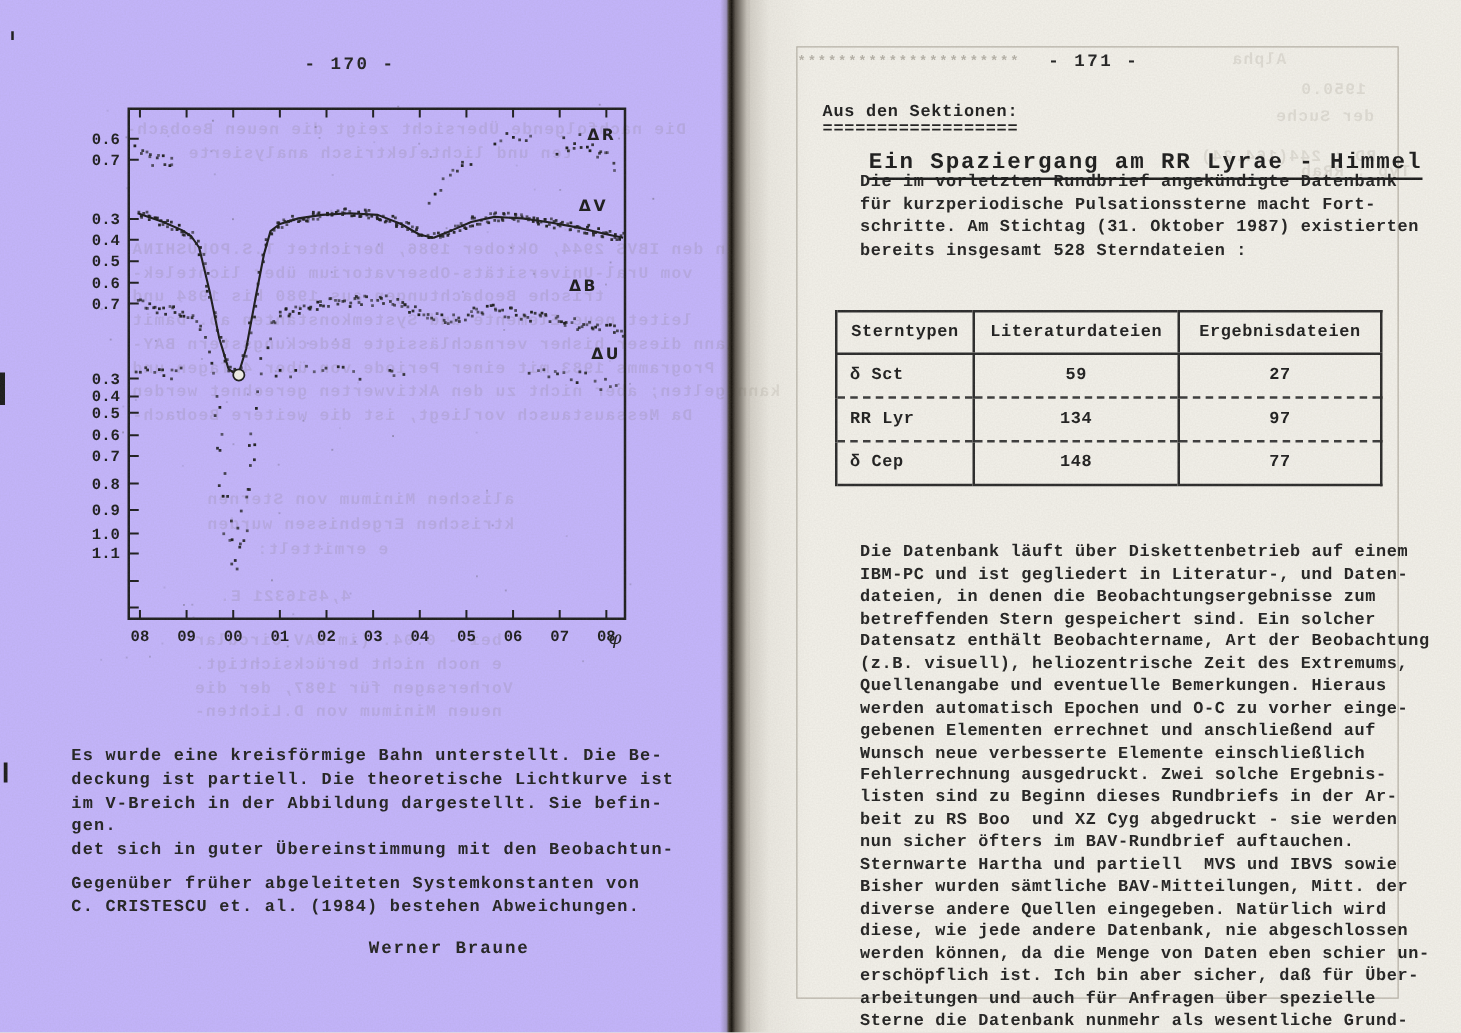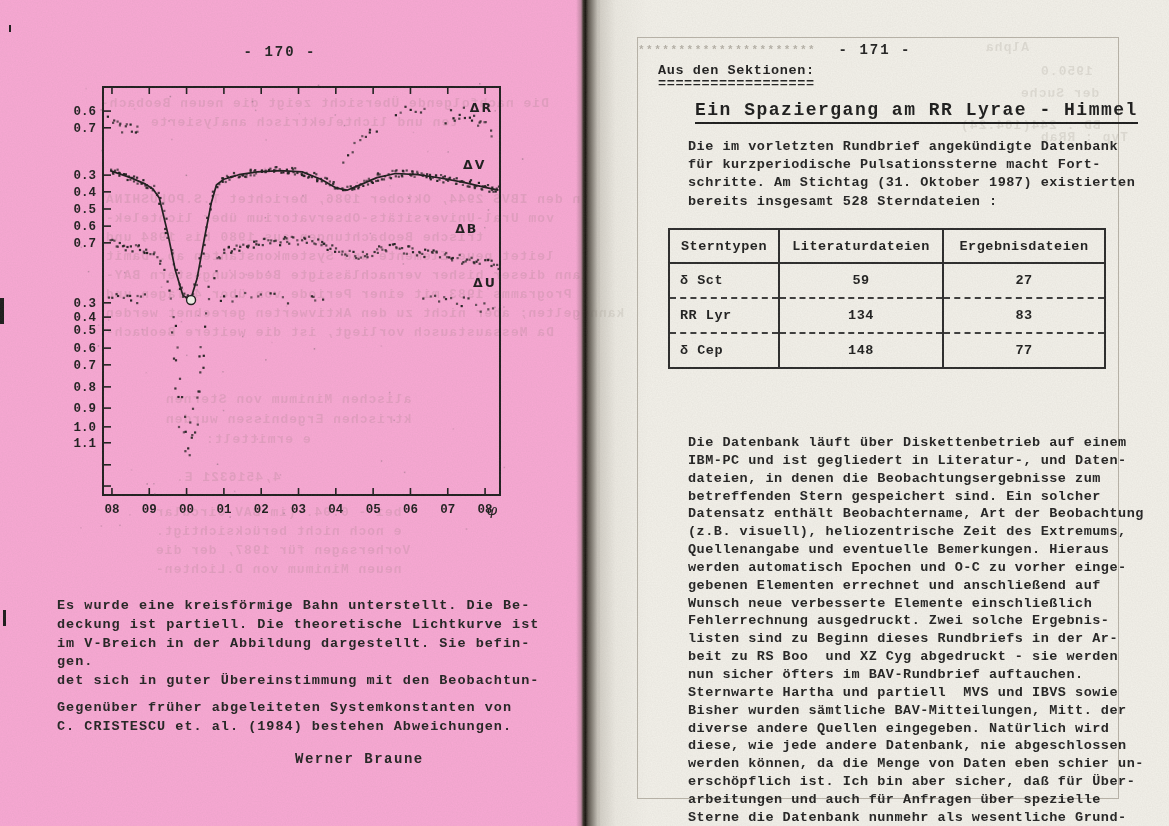--- a/index.html
+++ b/index.html
@@ -1,19 +1,19 @@
 <!DOCTYPE html>
 <html><head>
 <meta charset="utf-8">
 <style>
   html,body{margin:0;padding:0;}
   body{width:1169px;height:826px;position:relative;overflow:hidden;
        background:#e6e3dc;font-family:"Liberation Mono","DejaVu Sans Mono",monospace;}
   .page{position:absolute;top:0;height:826px;}
-  #page-left{left:0;width:583px;background:#f9a8d4;}
+  #page-left{left:0;width:583px;background:#c4b5fd;}
   #page-right{left:600px;width:569px;background:#f3f1ea;}
   .gutter{position:absolute;left:576px;top:0;width:72px;height:826px;z-index:4;pointer-events:none;
     background:linear-gradient(90deg,rgba(90,85,78,0) 0%,rgba(70,64,56,.30) 7%,
       #3c362e 10%,#16120d 13%,#5a544c 17%,rgba(150,143,132,.38) 30%,
       rgba(195,190,180,.15) 55%,rgba(235,232,225,0) 100%);}
   .pagenum{position:absolute;font-weight:bold;font-size:14px;letter-spacing:2px;color:#222;}
   .tblock{position:absolute;color:#222;font-weight:bold;font-size:13.5px;}
   .tline{white-space:pre;}
   #left-para1 .tline,#left-para2 .tline{line-height:18.8px;letter-spacing:1px;}
   #right-intro .tline{line-height:18.2px;letter-spacing:.5px;}
@@ -43,21 +43,21 @@
   table.datatable td,table.datatable th{border-left:2px solid #2a2a2a;padding:0 10px;}
   table.datatable th{height:32px;text-align:center;border-bottom:2px solid #2a2a2a;}
   table.datatable td{height:33px;}
   table.datatable{border:2px solid #2a2a2a;}
   table.datatable tr.dashed td{border-top:2px dashed #3a3a3a;}
   td.c-type{width:88px;text-align:left;}
   td.c-lit{width:142px;text-align:center;}
   td.c-erg{width:140px;text-align:center;}
   .edge-mark{position:absolute;background:#1a1a1a;z-index:3;}
   .noise{position:absolute;left:0;top:0;z-index:5;pointer-events:none;opacity:.35;}
-  .z2{z-index:2;}
+  .z2{z-index:2;margin-top:20px;}
 </style>
 </head>
 <body>
 
 <div class="page" id="page-left">
   <div class="pagenum" style="left:215px;top:44px;width:130px;text-align:center;">- 170 -</div>
 
   <div id="ghost-left">
       <div class="ghost" style="left: 100px; top: 96px;">Die nachfolgende Übersicht zeigt die neuen Beobach-</div>
       <div class="ghost" style="left: 150px; top: 115px;">ten und lichtelektrisch analysierte</div>
@@ -855,21 +855,21 @@
       <th>Ergebnisdateien</th>
     </tr>
     <tr>
       <td class="c-type">δ Sct</td>
       <td class="c-lit">59</td>
       <td class="c-erg">27</td>
     </tr>
     <tr class="dashed">
       <td class="c-type">RR Lyr</td>
       <td class="c-lit">134</td>
-      <td class="c-erg">83</td>
+      <td class="c-erg">97</td>
     </tr>
     <tr class="dashed">
       <td class="c-type">δ Cep</td>
       <td class="c-lit">148</td>
       <td class="c-erg">77</td>
     </tr>
   </tbody>
     </table>
 
   <div class="tblock" id="right-body" style="left:88px;top:386px;margin-top:48px;">

